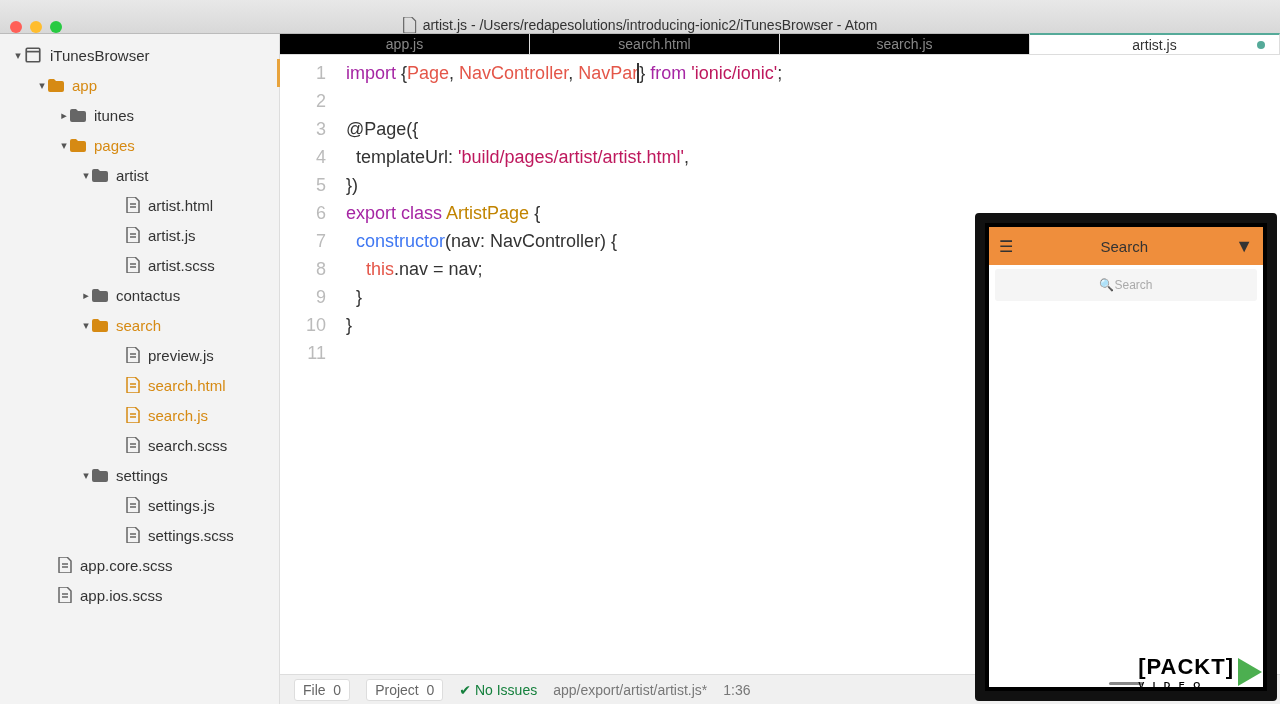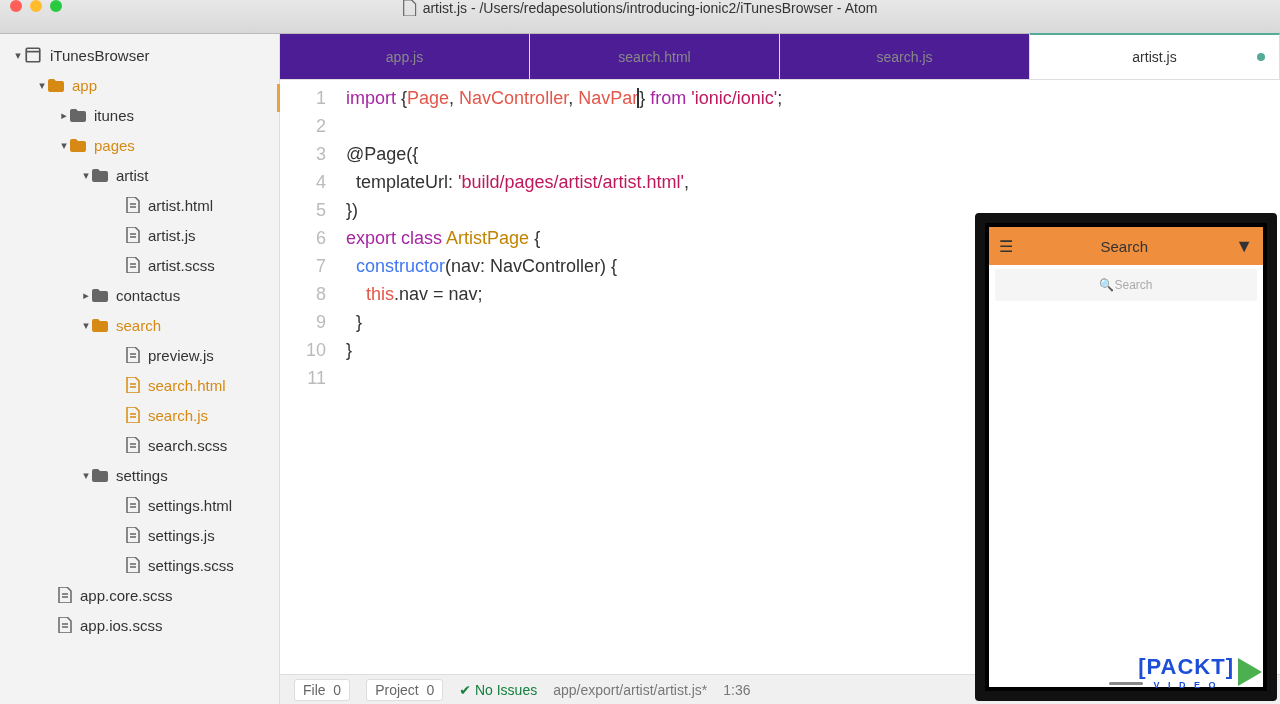--- a/index.html
+++ b/index.html
@@ -1,17 +1,17 @@
 <!DOCTYPE html>
 <html><head>
 <meta charset="utf-8">
 <style>
 *{margin:0;padding:0;box-sizing:border-box;font-family:-apple-system,BlinkMacSystemFont,"Segoe UI",sans-serif}
 body{width:1280px;height:704px;background:#fff;overflow:hidden;position:relative}
-.titlebar{height:34px;background:linear-gradient(#e8e8e8,#d8d8d8);border-bottom:1px solid #bbb;display:flex;align-items:flex-start;padding:0 10px;position:relative}
+.titlebar{height:34px;background:linear-gradient(#e8e8e8,#d8d8d8);border-bottom:1px solid #bbb;display:flex;align-items:flex-end;padding:0 10px;position:relative}
 .traffic{display:flex;gap:8px}
 .tl{width:12px;height:12px;border-radius:50%}
 .tl.r{background:#ff5f57}.tl.y{background:#ffbd2e}.tl.g{background:#28ca42}
 .title{position:absolute;left:50%;transform:translateX(-50%);display:flex;align-items:center;gap:6px;color:#333;font-size:14px}
 .title svg{flex-shrink:0}
 .main{display:flex;height:670px}
 .sidebar{width:280px;background:#f3f3f3;border-right:1px solid #ddd;overflow:auto;padding-top:6px}
 .tree-row{display:flex;align-items:center;height:30px;font-size:15px;color:#333;cursor:pointer}
 .tree-row.active{color:#d68a13}
 .tree-row.active .foldericon{fill:#d68a13}
@@ -19,21 +19,21 @@
 .foldericon{width:16px;height:13px;fill:#666;margin-right:8px}
 .fileicon{width:14px;height:16px;fill:none;stroke:#666;stroke-width:1.5;margin-right:8px}
 .tree-row.active .fileicon{stroke:#d68a13}
 .rooticon{width:18px;height:18px;fill:none;stroke:#555;stroke-width:1.5;margin-right:8px}
 .indent0{padding-left:12px}
 .indent1{padding-left:36px}
 .indent2{padding-left:58px}
 .indent3{padding-left:80px}
 .indent5{padding-left:126px}
 .edarea{flex:1;display:flex;flex-direction:column;position:relative}
-.tabs{display:flex;height:46px;background:#4c1d95;border-bottom:1px solid #ddd}
+.tabs{display:flex;height:21px;background:#000000;border-bottom:1px solid #ddd}
 .tab{flex:1;display:flex;align-items:center;justify-content:center;font-size:14px;color:#888;border-right:1px solid #ddd;position:relative;cursor:pointer}
 .tab.active{background:#fff;color:#333;border-top:2px solid #5a9;margin-top:-1px}
 .tab .dot{position:absolute;right:14px;width:8px;height:8px;border-radius:50%;background:#5a9}
 .code{flex:1;display:flex;font-family:Menlo,Consolas,monospace;font-size:18px;line-height:28px;background:#fff;position:relative}
 .gutter{width:58px;text-align:right;color:#bbb;padding:4px 12px 0 0;user-select:none}
 .gutter .lh{border-left:3px solid #e8a33c;margin-left:-3px}
 .codebody{flex:1;padding:4px 0 0 8px;color:#333;white-space:pre}
 .k-purple{color:#a626a4}
 .k-orange{color:#e45649}
 .k-gold{color:#c18401}
@@ -42,21 +42,21 @@
 .cursor{border-left:2px solid #333;margin-left:-1px}
 .statusbar{height:30px;background:#f0f0f0;border-top:1px solid #ddd;display:flex;align-items:center;padding:0 14px;font-size:14px;color:#777;gap:16px}
 .statusbar .panel{background:#fff;border:1px solid #ddd;border-radius:3px;padding:2px 8px;color:#666}
 .statusbar .ok{color:#15803d}
 .devframe{position:absolute;right:3px;top:213px;width:302px;height:488px;background:#000;border:10px solid #111;border-radius:4px}
 .devscreen{position:absolute;inset:4px;background:#fff}
 .devhdr{height:38px;background:#ef8e3c;display:flex;align-items:center;justify-content:space-between;padding:0 10px;color:#333}
 .devhdr .t{font-size:15px;font-weight:500}
 .devsearch{height:32px;margin:4px 6px;background:#f5f5f5;border-radius:3px;display:flex;align-items:center;justify-content:center;color:#aaa;font-size:12px}
 .devbar{position:absolute;bottom:2px;left:50%;transform:translateX(-50%);width:34px;height:3px;background:#888;border-radius:2px}
-.logo{position:absolute;right:18px;bottom:14px;font-size:22px;font-weight:bold;color:#1d4ed8;letter-spacing:1px;display:flex;align-items:center}
+.logo{position:absolute;right:18px;bottom:14px;font-size:22px;font-weight:bold;color:#000000;letter-spacing:1px;display:flex;align-items:center}
 .logo .tri{width:0;height:0;border-left:24px solid #4caf50;border-top:14px solid transparent;border-bottom:14px solid transparent;margin-left:4px}
 </style>
 </head>
 <body>
 
 <div class="titlebar">
   <div class="traffic">
     <div class="tl r"></div>
     <div class="tl y"></div>
     <div class="tl g"></div>
@@ -169,27 +169,20 @@
           <path d="M4 7h6M4 10h6"></path>
         </svg>
         <span>search.scss</span>
       </div>
     <div class="tree-row indent3">
         <span class="chev">▾</span>
         <svg class="foldericon" viewBox="0 0 16 13">
           <path d="M0 2a2 2 0 0 1 2-2h4l2 2h6a2 2 0 0 1 2 2v7a2 2 0 0 1-2 2H2a2 2 0 0 1-2-2z"></path>
         </svg>
         <span>settings</span>
-      </div>
-    <div class="tree-row indent5">
-        <svg class="fileicon" viewBox="0 0 14 16">
-          <path d="M2 0h7l4 4v11a1 1 0 0 1-1 1H2a1 1 0 0 1-1-1V1a1 1 0 0 1 1-1z"></path>
-          <path d="M4 7h6M4 10h6"></path>
-        </svg>
-        <span>settings.html</span>
       </div>
     <div class="tree-row indent5">
         <svg class="fileicon" viewBox="0 0 14 16">
           <path d="M2 0h7l4 4v11a1 1 0 0 1-1 1H2a1 1 0 0 1-1-1V1a1 1 0 0 1 1-1z"></path>
           <path d="M4 7h6M4 10h6"></path>
         </svg>
         <span>settings.js</span>
       </div>
     <div class="tree-row indent5">
         <svg class="fileicon" viewBox="0 0 14 16">
@@ -262,15 +255,15 @@
       <span>☰</span>
       <span class="t">Search</span>
       <span style="font-size:18px">▼</span>
     </div>
     <div class="devsearch">🔍 <span>Search</span></div>
     <div class="devbar"></div>
   </div>
 </div>
 
 <div class="logo">
-  <div><span>[PACKT]</span><div style="font-size:9px;letter-spacing:3px;text-align:center">V I D E O</div></div>
+  <div><span>[PACKT]</span><div style="font-size:9px;letter-spacing:3px;text-align:left">V I D E O</div></div>
   <div class="tri"></div>
 </div>
 
 </body></html>

